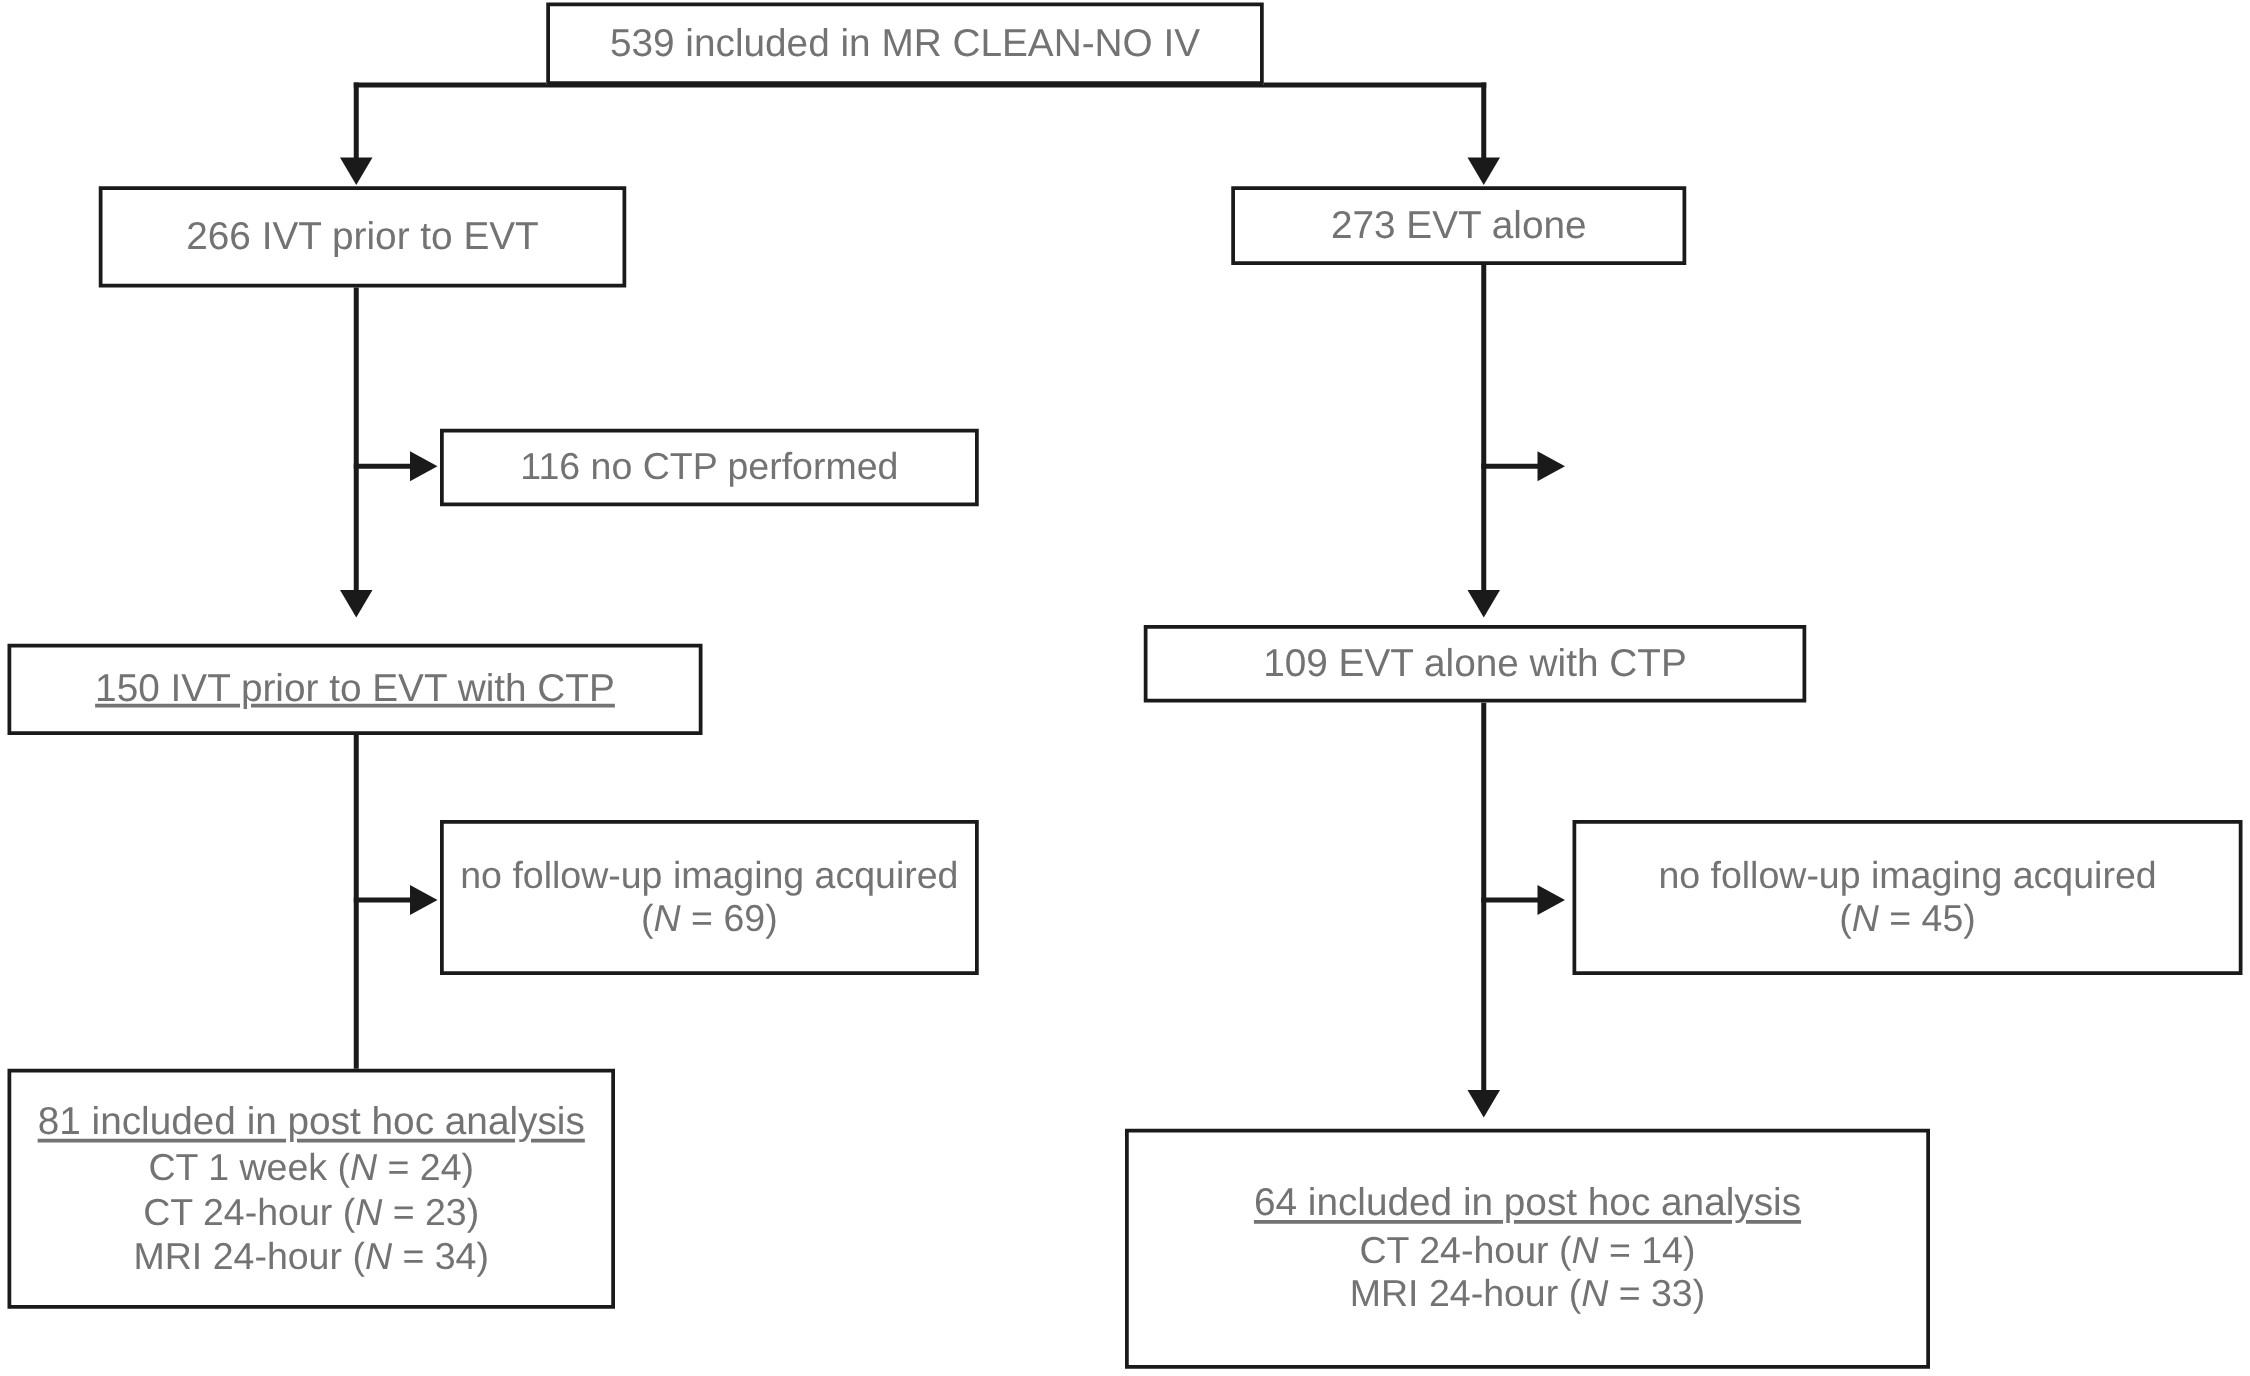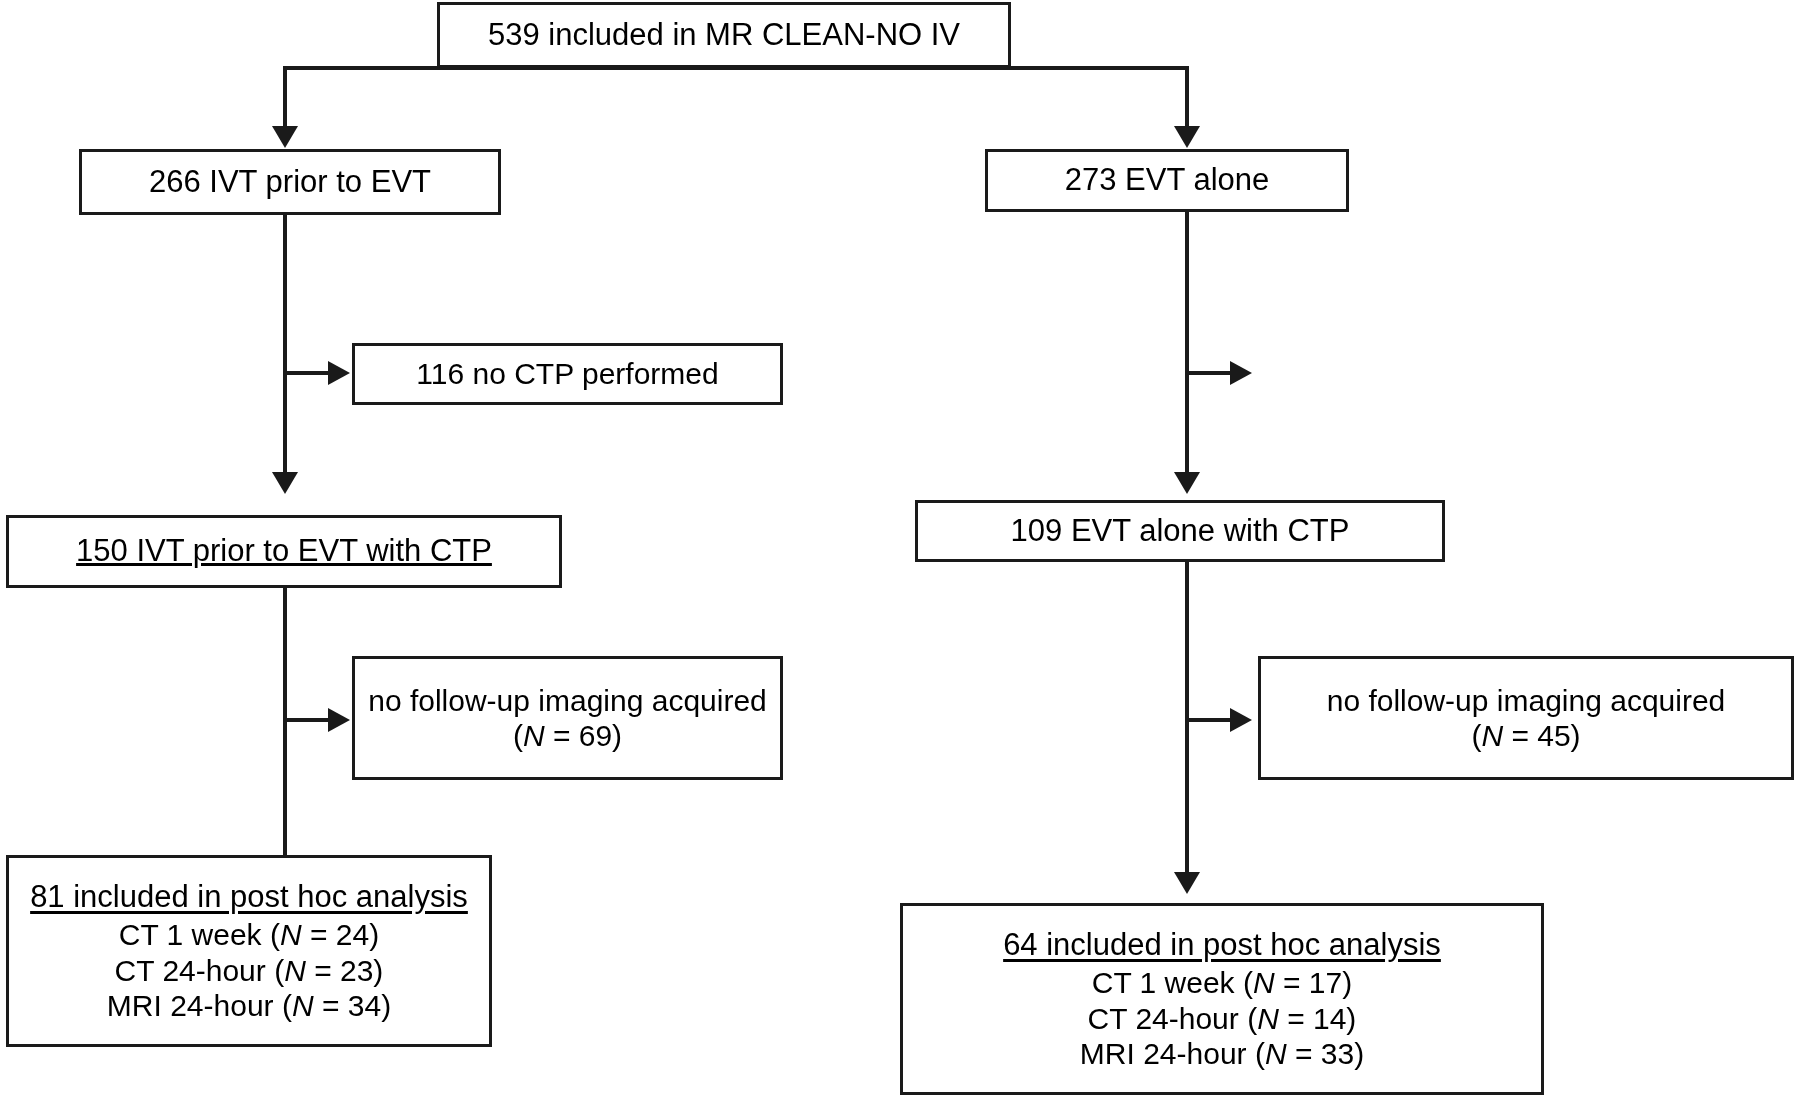--- a/index.html
+++ b/index.html
@@ -6,21 +6,21 @@
     margin: 0;
     padding: 0;
     background: #ffffff;
   }
   #flowchart {
     position: relative;
     width: 1800px;
     height: 1101px;
     background: #ffffff;
     font-family: "Liberation Sans", sans-serif;
-    color: #000000;
+    color: #737373;
     overflow: hidden;
   }
   .box {
     position: absolute;
     box-sizing: border-box;
     border: 3px solid #1a1a1a;
     background: #ffffff;
     display: flex;
     flex-direction: column;
     align-items: center;
@@ -94,21 +94,21 @@
   <div class="box" style="left:437px; top:2px; width:574px; height:66px;">
     <span class="line t-title">539 included in MR CLEAN-NO IV</span>
   </div>
 
   <div class="hline" style="left:283px; top:66px; width:906px;"></div>
   <div class="vline" style="left:283px; top:66px; height:62px;"></div>
   <div class="arrow-down" style="left:272px; top:126px;"></div>
   <div class="vline" style="left:1185px; top:66px; height:62px;"></div>
   <div class="arrow-down" style="left:1174px; top:126px;"></div>
 
-  <div class="box" style="left:79px; top:149px; width:422px; height:66px;">
+  <div class="box" style="left:79px; top:149px; width:422px; height:81px;">
     <span class="line t-main">266 IVT prior to EVT</span>
   </div>
 
   <div class="vline" style="left:283px; top:212px; height:268px;"></div>
   <div class="arrow-down" style="left:272px; top:472px;"></div>
 
   <div class="hline" style="left:283px; top:371px; width:47px;"></div>
   <div class="arrow-right" style="left:328px; top:361px;"></div>
   <div class="box" style="left:352px; top:343px; width:431px; height:62px;">
     <span class="line t-side">116 no CTP performed</span>
@@ -154,18 +154,17 @@
 
   <div class="hline" style="left:1185px; top:718px; width:47px;"></div>
   <div class="arrow-right" style="left:1230px; top:708px;"></div>
   <div class="box" style="left:1258px; top:656px; width:536px; height:124px;">
     <span class="line t-side">no follow-up imaging acquired</span>
     <span class="line t-side"><span>(</span><span class="ital">N</span><span> = 45)</span></span>
   </div>
 
   <div class="box" style="left:900px; top:903px; width:644px; height:192px;">
     <span class="line underlined">64 included in post hoc analysis</span>
-    <span class="line sub-line"><span>CT 1 week</span> <span>(</span><span class="ital">N</span><span> = 17)</span></span>
     <span class="line sub-line"><span>CT 24-hour</span> <span>(</span><span class="ital">N</span><span> = 14)</span></span>
     <span class="line sub-line"><span>MRI 24-hour</span> <span>(</span><span class="ital">N</span><span> = 33)</span></span>
   </div>
 
 </div>
 
 </body></html>

